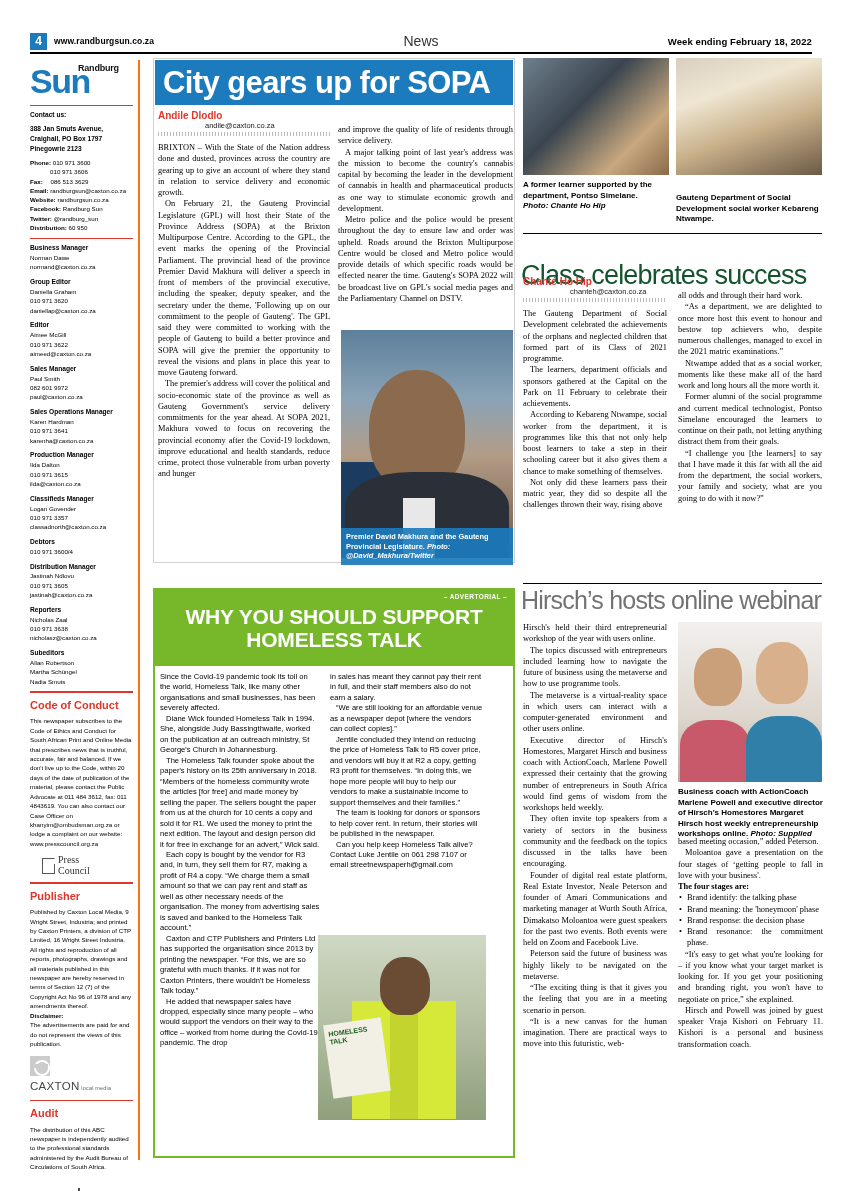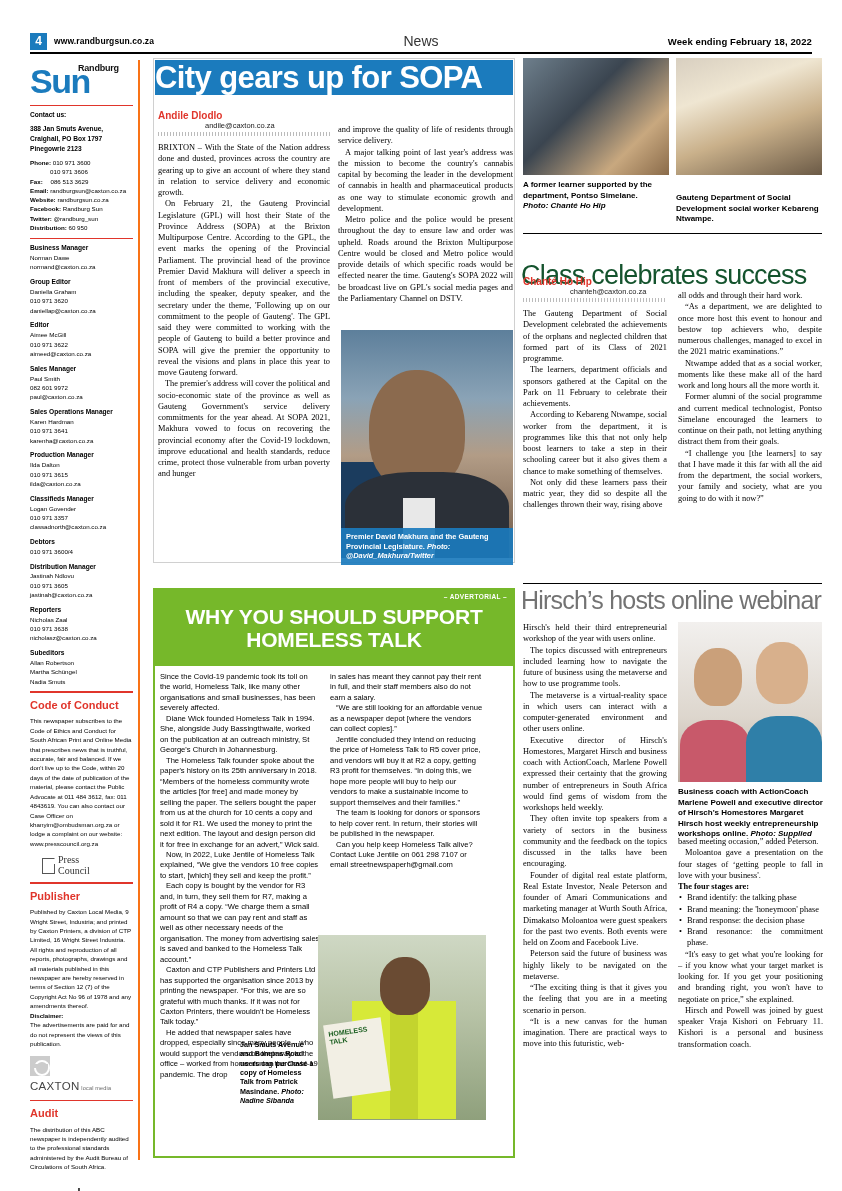--- a/index.html
+++ b/index.html
@@ -75,23 +75,23 @@
   .caxton-logo { margin:8px 0 4px 0; }
   .cx-sq{width:20px;height:20px;background:#ccc;position:relative;margin-bottom:2px;}
   .cx-sq:before{content:"";position:absolute;left:4px;top:4px;width:12px;height:12px;border:2px solid #fff;border-radius:50%;}
   .cx-sq:after{content:"";position:absolute;left:2px;top:8px;width:16px;height:4px;background:#ccc;}
   .cx-word{font-family:"Liberation Sans", sans-serif;font-size:11.5px;letter-spacing:.3px;color:#444;}
   .cx-sub{font-size:5.5px;color:#666;letter-spacing:.2px;}
   .abc-logo{font-family:"Liberation Sans", sans-serif;font-size:22px;color:#444;text-align:center;margin-top:8px;letter-spacing:-1px;}
 
   
   .sopa-head {
-    position:absolute; left:155px; top:60px; width:358px; height:35px;
+    position:absolute; left:155px; top:60px; width:358px; height:45px;
     background:#1b7bbd;
-    display:flex; align-items:center; padding-left:0;
+    display:flex; align-items:center; padding-left:8px;
   }
   .sopa-head span {
     font-family:"Liberation Sans", sans-serif; font-weight:bold;
     font-size:31px; color:#fff; letter-spacing:-.6px; white-space:nowrap;
   }
   .byline-name {
     font-family:Liberation Sans, sans-serif; font-weight:bold;
     font-size:10px; color:#e0352b;
   }
   .byline-mail {
@@ -436,40 +436,35 @@
   <div class="adv-box"></div>
   <div class="adv-head">
     <div class="adv-tag">– ADVERTORIAL –</div>
     <div>WHY YOU SHOULD SUPPORT</div>
     <div>HOMELESS TALK</div>
   </div>
   <div class="adv-c1 adv-body" id="adv-col1">
       <p class="first">Since the Covid-19 pandemic took its toll on the world, Homeless Talk, like many other organisations and small businesses, has been severely affected.</p>
       <p class="">Diane Wick founded Homeless Talk in 1994. She, alongside Judy Bassingthwaite, worked on the publication at an outreach ministry, St George's Church in Johannesburg.</p>
       <p class="">The Homeless Talk founder spoke about the paper's history on its 25th anniversary in 2018. “Members of the homeless community wrote the articles [for free] and made money by selling the paper. The sellers bought the paper from us at the church for 10 cents a copy and sold it for R1. We used the money to print the next edition. The layout and design person did it for free in exchange for an advert,” Wick said.</p>
-      <p class="">Now, in 2022, Luke Jentile of Homeless Talk explained, “We give the vendors 10 free copies to start, [which] they sell and keep the profit.”</p>
       <p class="">Each copy is bought by the vendor for R3 and, in turn, they sell them for R7, making a profit of R4 a copy. “We charge them a small amount so that we can pay rent and staff as well as other necessary needs of the organisation. The money from advertising sales is saved and banked to the Homeless Talk account.”</p>
       <p class="">Caxton and CTP Publishers and Printers Ltd has supported the organisation since 2013 by printing the newspaper. “For this, we are so grateful with much thanks. If it was not for Caxton Printers, there wouldn't be Homeless Talk today.”</p>
       <p class="">He added that newspaper sales have dropped, especially since many people – who would support the vendors on their way to the office – worked from home during the Covid-19 pandemic. The drop</p>
     </div>
   <div class="adv-c2 adv-body" id="adv-col2">
       <p class="first">in sales has meant they cannot pay their rent in full, and their staff members also do not earn a salary.</p>
       <p class="">“We are still looking for an affordable venue as a newspaper depot [where the vendors can collect copies].”</p>
       <p class="">Jentile concluded they intend on reducing the price of Homeless Talk to R5 cover price, and vendors will buy it at R2 a copy, getting R3 profit for themselves. “In doing this, we hope more people will buy to help our vendors to make a sustainable income to support themselves and their families.”</p>
       <p class="">The team is looking for donors or sponsors to help cover rent. In return, their stories will be published in the newspaper.</p>
       <p class="">Can you help keep Homeless Talk alive? Contact Luke Jentile on 061 298 7107 or email streetnewspaperh@gmail.com</p>
     </div>
   <div class="adv-photo">
     <div class="vest"></div>
     <div class="head2"></div>
     <div class="paper"></div>
-  </div>
-  <div class="adv-cap">
-    <span>Jan Smuts Avenue and Bompas Road users can purchase a copy of Homeless Talk from Patrick Masindane.</span>
-    <em>Photo: Nadine Sibanda</em>
   </div>
 
   <div class="hirsch-hr"></div>
   <div class="hirsch-head">Hirsch’s hosts online webinar</div>
   <div class="hirsch-c1 hirsch-body" id="hirsch-col1">
       <p class="first">Hirsch's held their third entrepreneurial workshop of the year with users online.</p>
       <p class="">The topics discussed with entrepreneurs included learning how to navigate the future of business using the metaverse and how to use programme tools.</p>
       <p class="">The metaverse is a virtual-reality space in which users can interact with a computer-generated environment and other users online.</p>
       <p class="">Executive director of Hirsch's Homestores, Margaret Hirsch and business coach with ActionCoach, Marlene Powell expressed their certainty that the growing number of entrepreneurs in South Africa would find gems of wisdom from the workshops held weekly.</p>
       <p class="">They often invite top speakers from a variety of sectors in the business community and the feedback on the topics discussed in the talks have been encouraging.</p>

